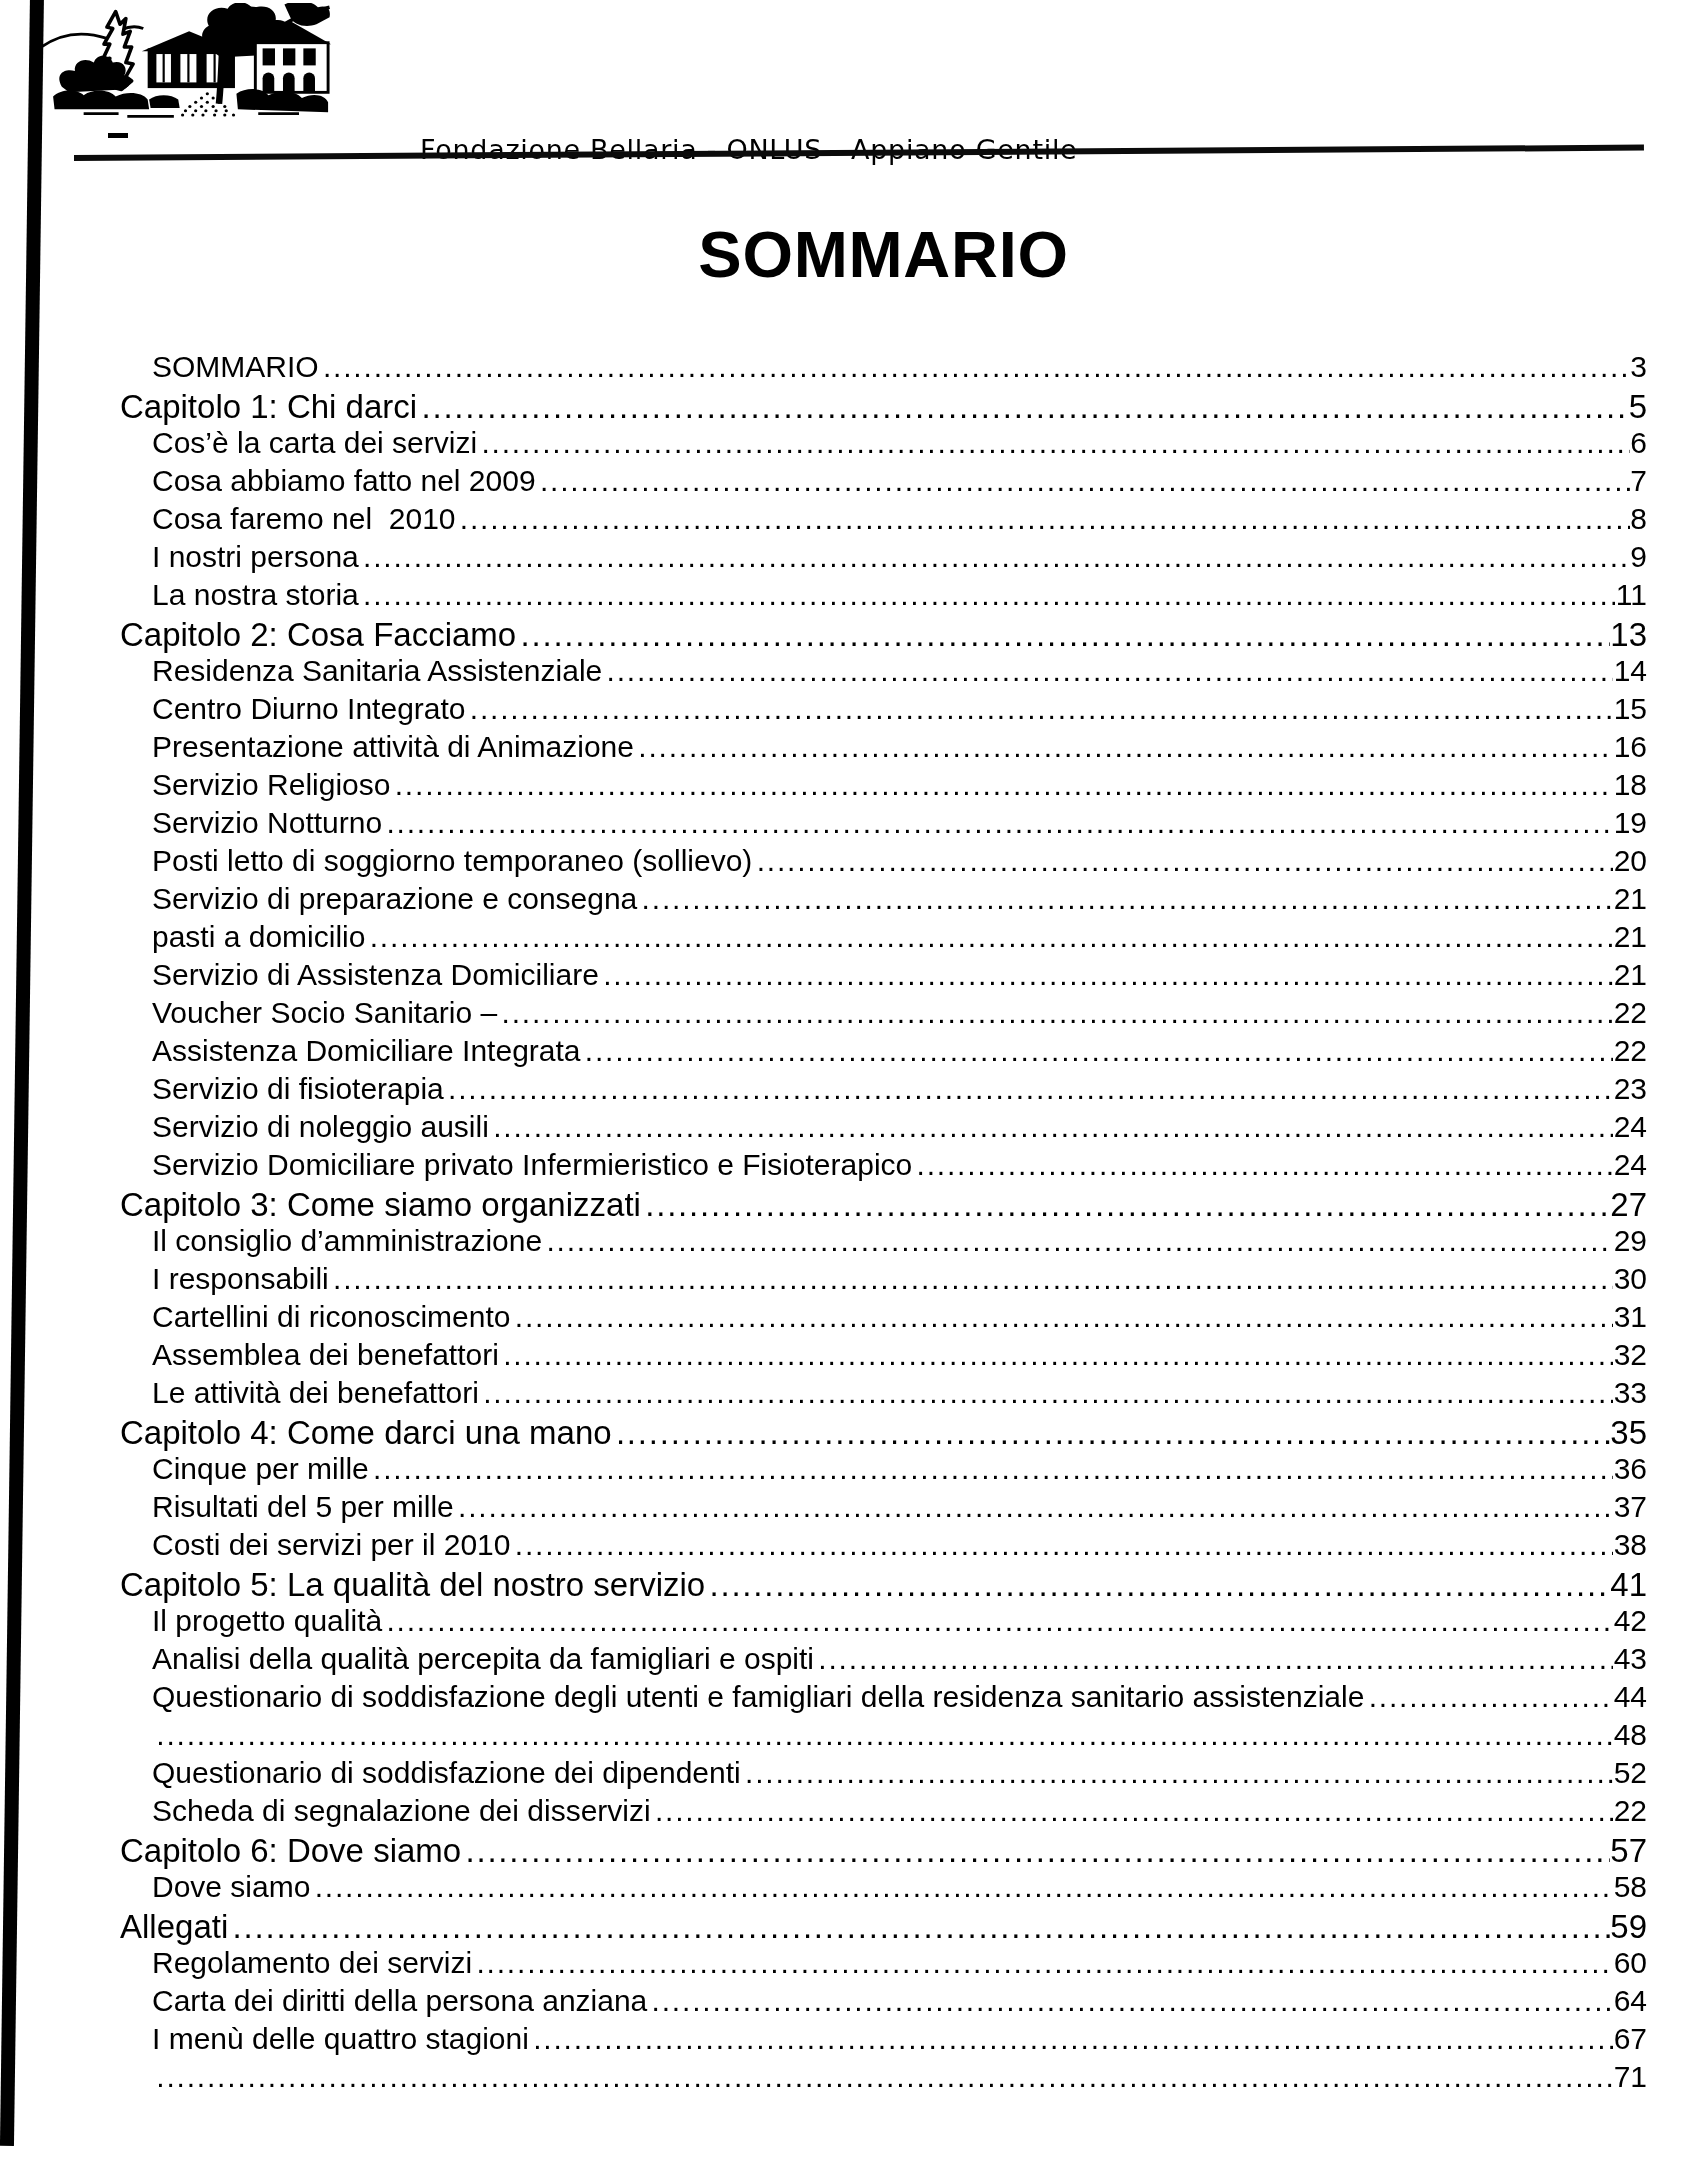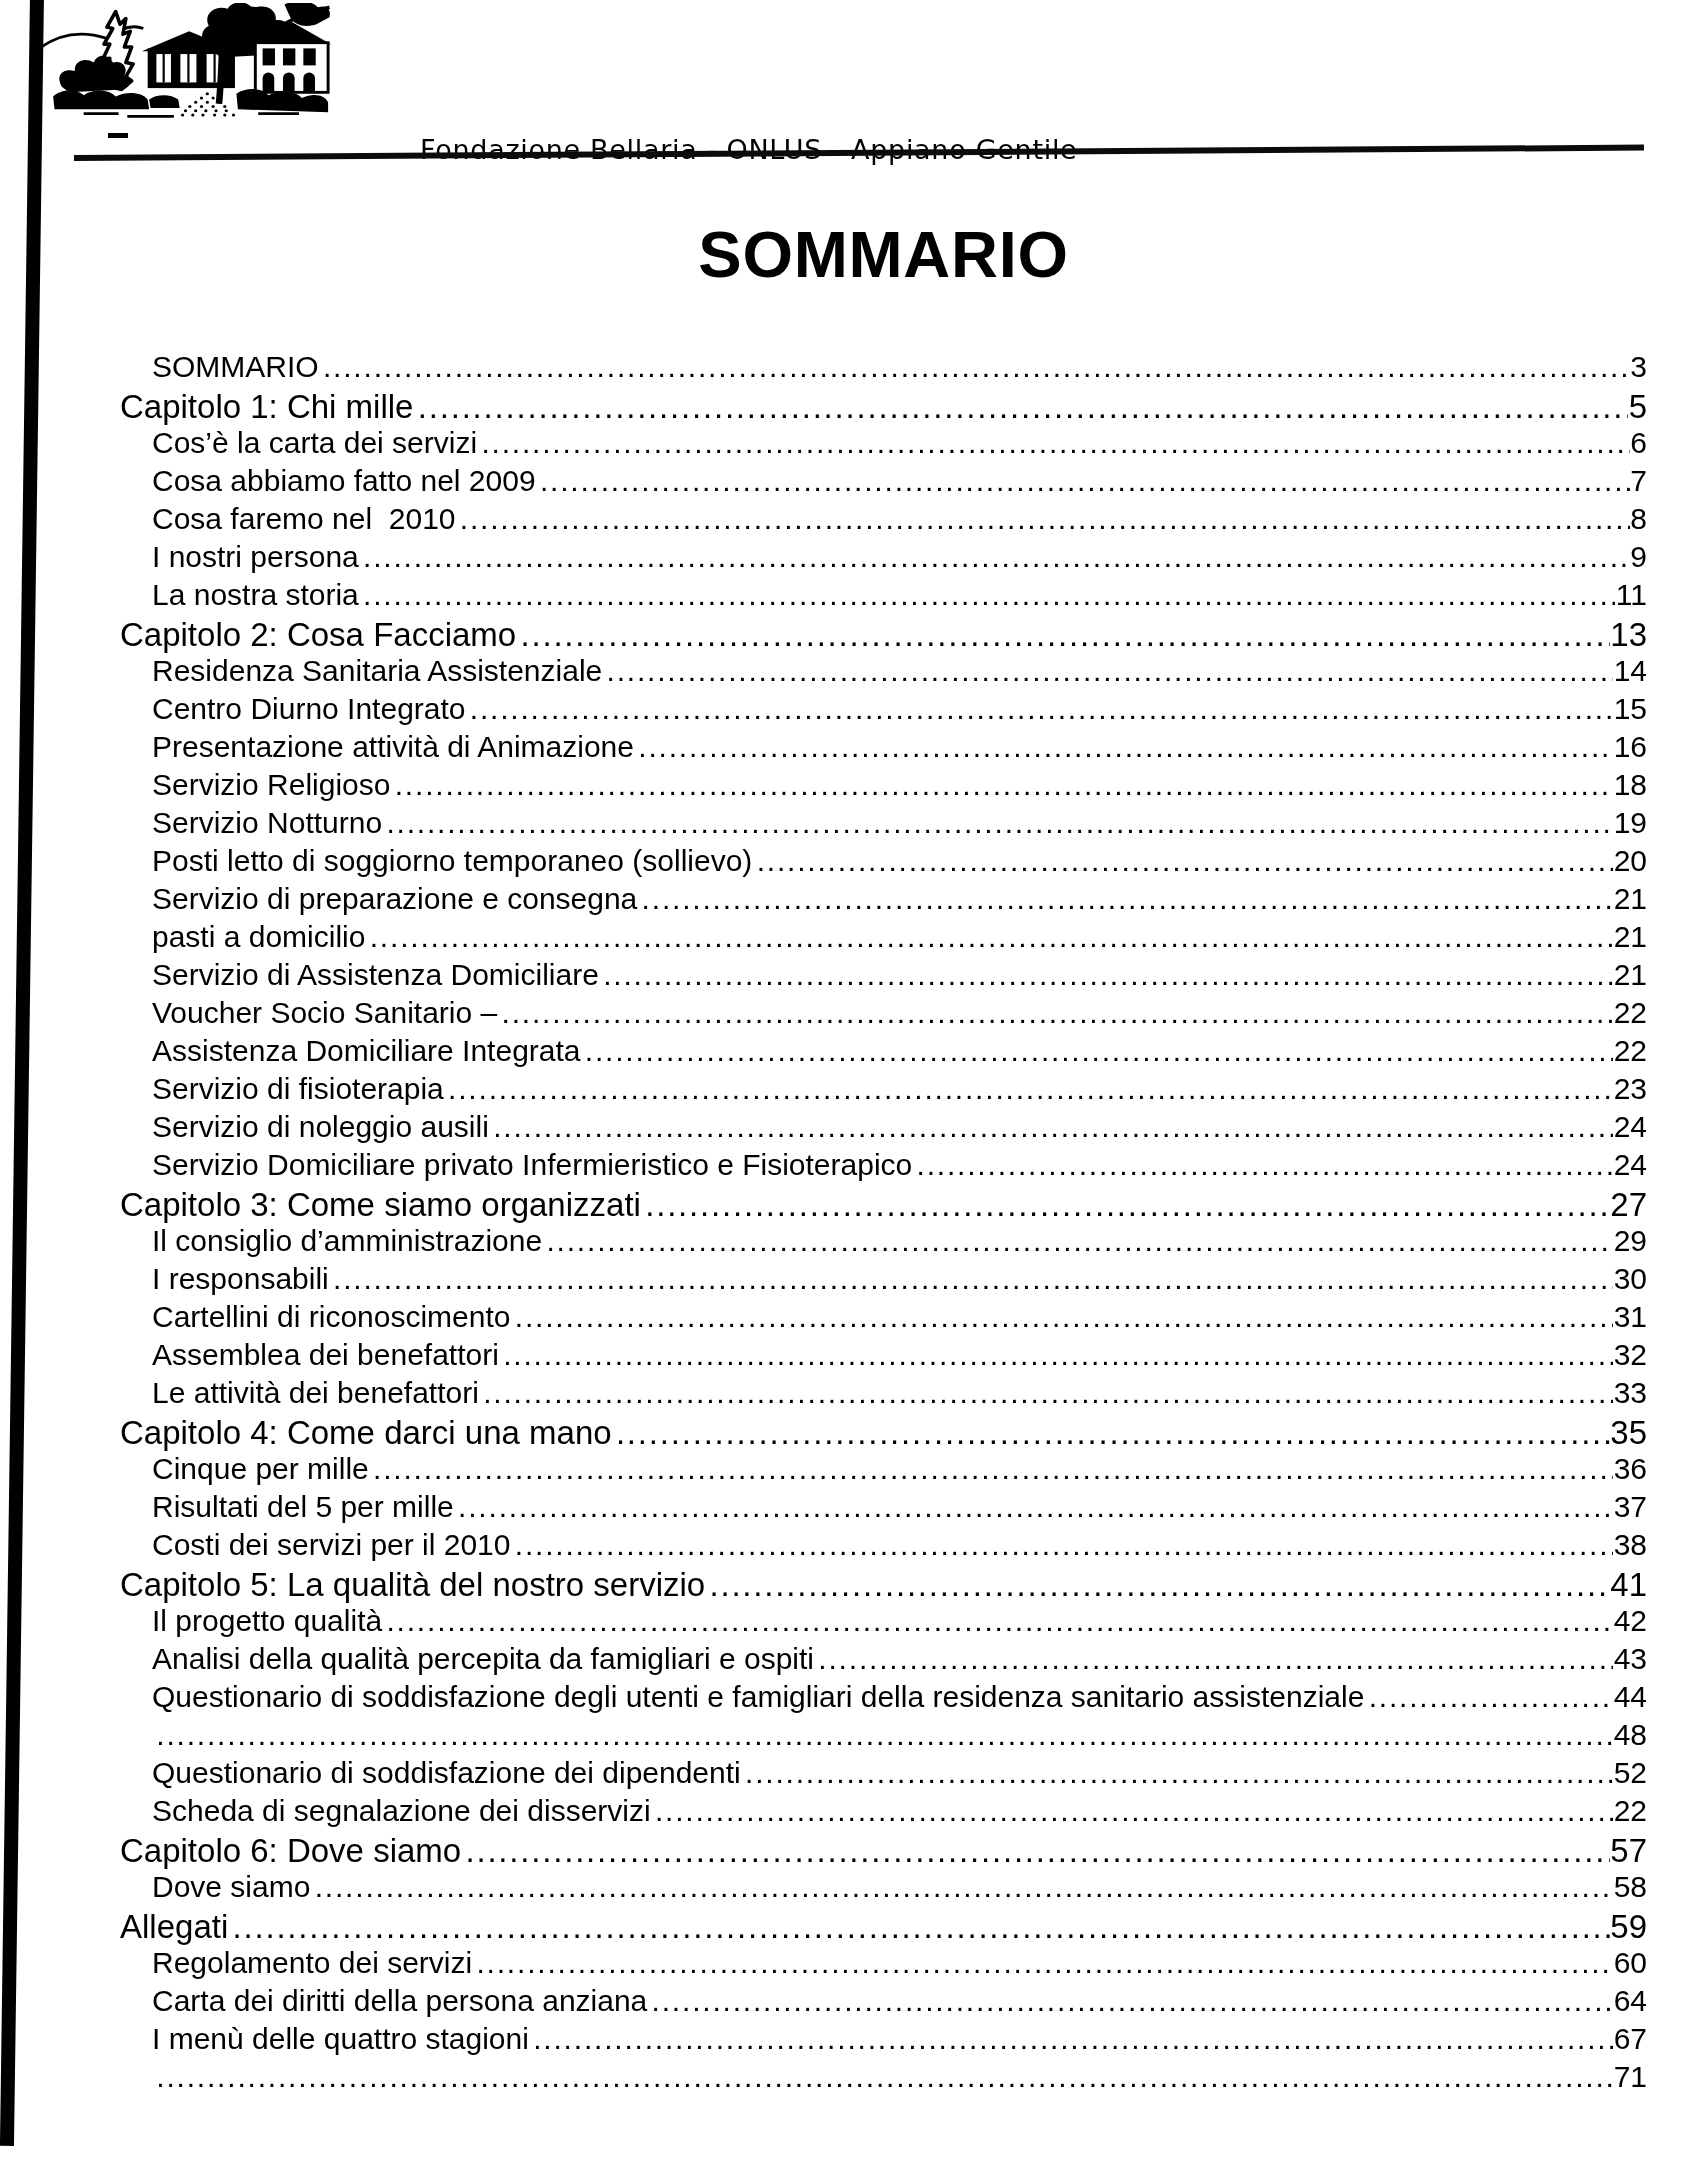--- a/index.html
+++ b/index.html
@@ -170,21 +170,21 @@
 
 <h1 class="page-title">SOMMARIO</h1>
 
 <nav class="toc">
     <div class="toc-row level-1">
       <span class="toc-label">SOMMARIO</span>
       <span class="toc-leader">............................................................................................................................................................................................................................</span>
       <span class="toc-page">3</span>
     </div>
     <div class="toc-row level-0">
-      <span class="toc-label">Capitolo 1: Chi mille</span>
+      <span class="toc-label">Capitolo 1: Chi darci</span>
       <span class="toc-leader">............................................................................................................................................................................................................................</span>
       <span class="toc-page">5</span>
     </div>
     <div class="toc-row level-1">
       <span class="toc-label">Cos’è la carta dei servizi</span>
       <span class="toc-leader">............................................................................................................................................................................................................................</span>
       <span class="toc-page">6</span>
     </div>
     <div class="toc-row level-1">
       <span class="toc-label">Cosa abbiamo fatto nel 2009</span>

